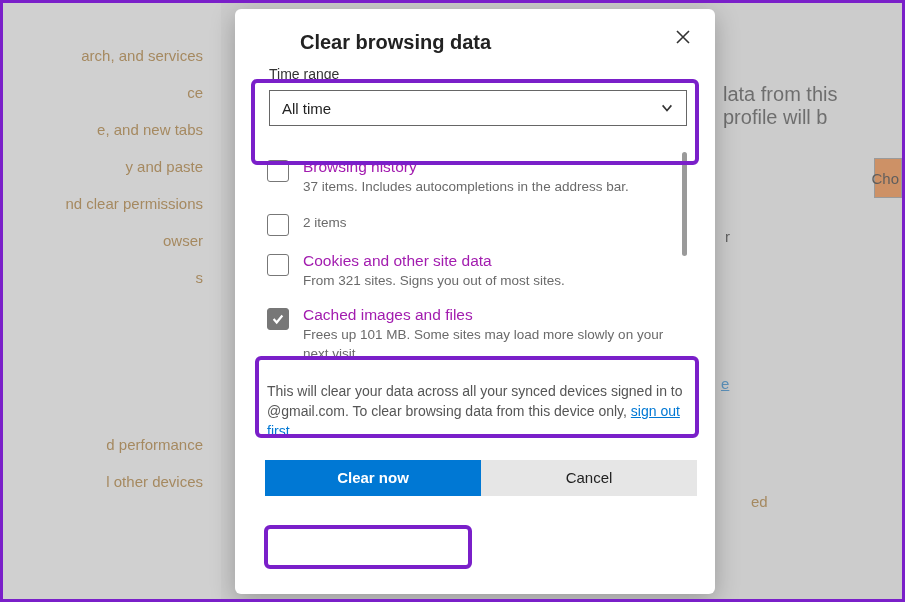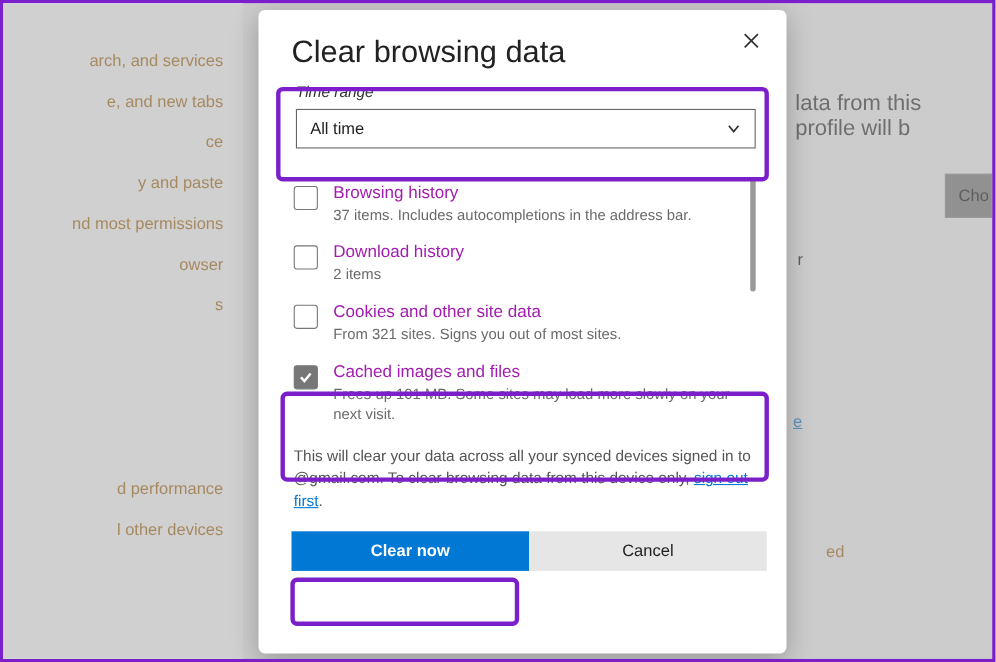--- a/index.html
+++ b/index.html
@@ -33,24 +33,24 @@
     left: 720px; right: 16px; top: 0;
     padding-top: 80px;
     font-size: 20px;
     color: #272727;
     z-index: 1;
   }
   .bg-choose {
     position: absolute;
     right: 0px;
     top: 155px;
-    width: 43px;
+    width: 28px;
     height: 40px;
     border: 1px solid #888;
-    background: #737373;
+    background: #f97316;
     display: flex; align-items: center; justify-content: flex-end;
     padding-right: 2px;
     font-size: 15px;
     z-index:1;
   }
   .bg-signout {
     position: absolute;
     left: 718px; top: 372px;
     color: #0078d4;
     text-decoration: underline;
@@ -67,24 +67,25 @@
     position: absolute;
     left: 232px; top: 6px;
     width: 480px; height: 585px;
     background: #ffffff;
     border-radius: 6px;
     box-shadow: 0 6px 24px rgba(0,0,0,0.25);
     z-index: 3;
     padding: 22px 18px 18px 30px;
   }
   .modal-title {
-    font-size: 28px;
-    font-weight: 400;
+    font-size: 20px;
+    font-weight: 700;
     color: #222;
     margin-bottom: 8px;
+    margin-left: 35px;
   }
   .close-btn {
     position: absolute;
     top: 18px; right: 20px;
     width: 24px; height: 24px;
     cursor: pointer;
     background: none; border: none;
     font-size: 18px;
     display: flex; align-items: center; justify-content: center;
     color: #333;
@@ -107,21 +108,21 @@
     z-index: 5; pointer-events: none;
   }
   .hilite-3 {
     position: absolute;
     left: 261px; top: 522px;
     width: 208px; height: 44px;
     z-index: 5; pointer-events: none;
   }
 
   .tr-block { margin-top: 8px; padding: 4px 4px 8px 4px; }
-  .tr-label { font-size: 14px; color: #333; margin-bottom: 8px; font-style: italic; }
+  .tr-label { font-size: 14px; color: #333; margin-bottom: 8px; }
   .tr-select {
     width: 418px; height: 36px;
     border: 1.5px solid #666;
     background: #fff;
     display: flex; align-items: center; justify-content: space-between;
     padding: 0 12px;
     font-size: 15px; color: #222;
     cursor: pointer;
   }
   .chev { width: 14px; height: 14px; }
@@ -182,24 +183,24 @@
     display:flex; align-items:center; justify-content:center;
   }
   .btn-primary { background: #0078d4; color: #fff; font-weight:600; }
   .btn-secondary { background: #e6e6e6; color: #222; }
 </style>
 </head>
 <body>
 
 <div class="bg-sidebar">
   <div class="sidebar-item">arch, and services</div>
+  <div class="sidebar-item">ce</div>
   <div class="sidebar-item">e, and new tabs</div>
-  <div class="sidebar-item">ce</div>
   <div class="sidebar-item">y and paste</div>
-  <div class="sidebar-item">nd most permissions</div>
+  <div class="sidebar-item">nd clear permissions</div>
   <div class="sidebar-item">owser</div>
   <div class="sidebar-item">s</div>
   <div style="height:130px"></div>
   <div class="sidebar-item">d performance</div>
   <div class="sidebar-item">l other devices</div>
 </div>
 
 <div class="bg-right">lata from this profile will b</div>
 <div class="bg-choose">Cho</div>
 <div style="position:absolute; left:722px; top:225px; font-size:15px; z-index:1">r</div>
@@ -237,21 +238,20 @@
       <div class="checkbox"></div>
       <div class="opt-body">
         <div class="opt-title">Browsing history</div>
         <div class="opt-sub">37 items. Includes autocompletions in the address bar.</div>
       </div>
     </div>
 
     <div class="opt">
       <div class="checkbox"></div>
       <div class="opt-body">
-        <div class="opt-title">Download history</div>
         <div class="opt-sub">2 items</div>
       </div>
     </div>
 
     <div class="opt">
       <div class="checkbox"></div>
       <div class="opt-body">
         <div class="opt-title">Cookies and other site data</div>
         <div class="opt-sub">From 321 sites. Signs you out of most sites.</div>
       </div>

